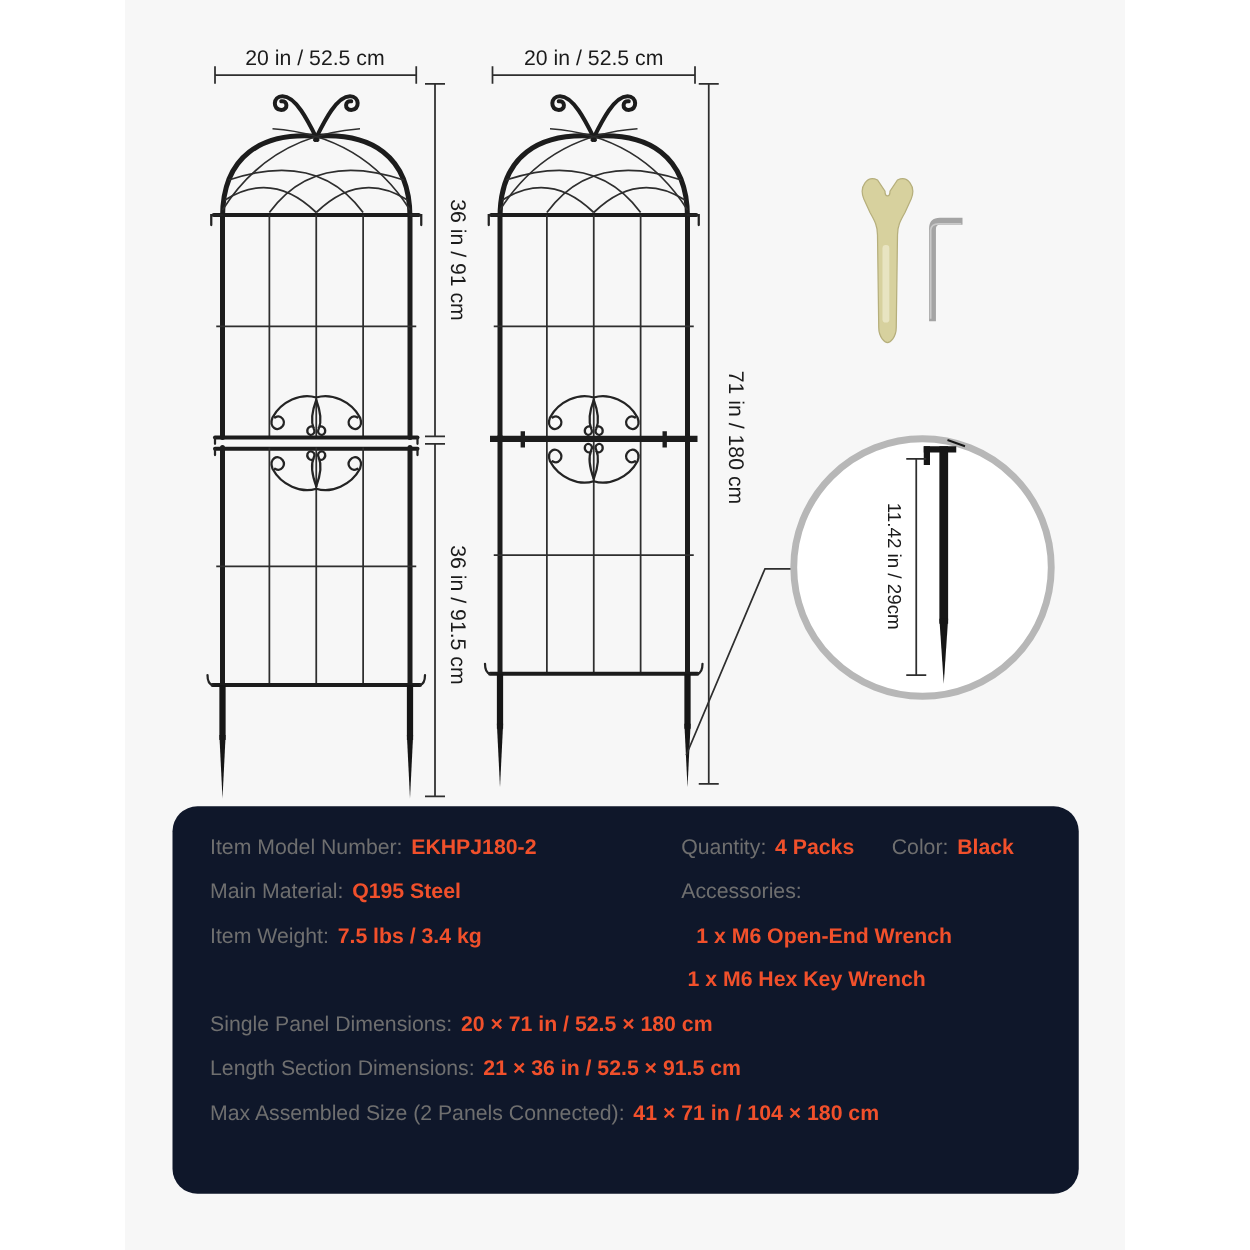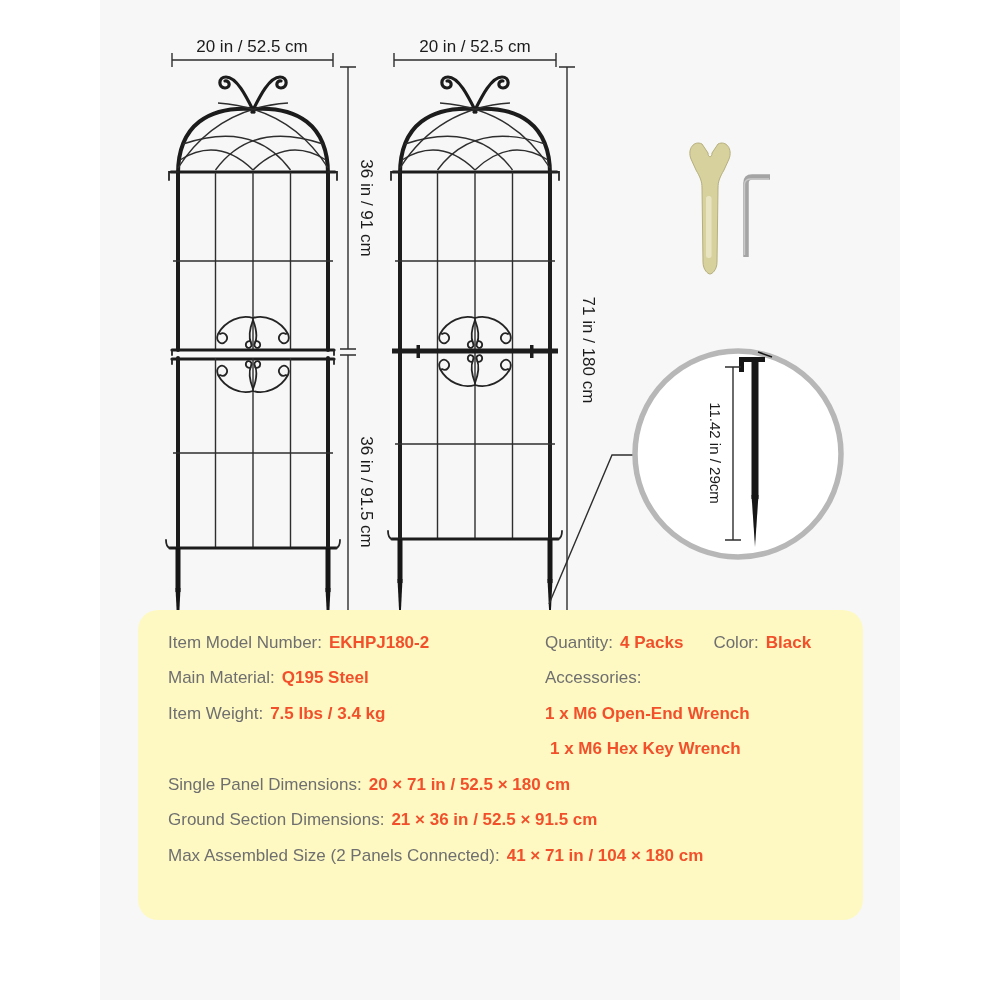--- a/index.html
+++ b/index.html
@@ -13,21 +13,21 @@
   .thick2{stroke:#1C1C1C;stroke-width:3.2;fill:none;stroke-linecap:round;}
   .joint{stroke:#1C1C1C;stroke-width:5;fill:none;}
   .thin{stroke:#2E2E2E;stroke-width:1.4;fill:none;}
   .thin2{stroke:#242424;stroke-width:1.8;fill:none;stroke-linecap:round;}
   .stake{stroke:#161616;stroke-width:5;fill:none;}
   .dim{stroke:#2E2E2E;stroke-width:1.4;fill:none;}
   .dimtext{font-size:17px;fill:#1B1B1B;}
   .dimtext-sm{font-size:15px;fill:#1B1B1B;}
 
   
-  .spec-panel{position:absolute;left:138px;top:610px;width:725px;height:310px;background:#fef9c3;
+  .spec-panel{position:absolute;left:138px;top:645px;width:725px;height:310px;background:#0f172a;
               border-radius:20px;box-sizing:border-box;padding:15px 0 0 30px;font-size:17px;color:#6F6F6F;}
   .spec-cols{display:flex;}
   .col-left{width:377px;flex:none;}
   .col-right{flex:1;}
   .line{height:35.5px;display:flex;align-items:center;white-space:nowrap;}
   .lbl{color:#6F6F6F;}
   .val{color:#F1502B;font-weight:bold;margin-left:7px;}
   .pair2{margin-left:30px;display:inline-flex;text-align:center;}
 </style>
 </head>
@@ -172,33 +172,33 @@
           <span class="val">4 Packs</span>
           <span class="pair2">
             <span class="lbl">Color:</span>
             <span class="val">Black</span>
           </span>
         </div>
         <div class="line">
           <span class="lbl">Accessories:</span>
         </div>
         <div class="line">
-          <span class="val" style="margin-left:0">1 x M6 Open-End Wrench</span>
+          <span class="val" style="margin-left:12px">1 x M6 Open-End Wrench</span>
         </div>
         <div class="line">
           <span class="val" style="margin-left:5px">1 x M6 Hex Key Wrench</span>
         </div>
       </div>
     </div>
     <div class="line">
       <span class="lbl">Single Panel Dimensions:</span>
       <span class="val">20 × 71 in / 52.5 × 180 cm</span>
     </div>
     <div class="line">
-      <span class="lbl">Ground Section Dimensions:</span>
+      <span class="lbl">Length Section Dimensions:</span>
       <span class="val">21 × 36 in / 52.5 × 91.5 cm</span>
     </div>
     <div class="line">
       <span class="lbl">Max Assembled Size (2 Panels Connected):</span>
       <span class="val">41 × 71 in / 104 × 180 cm</span>
     </div>
   </div>
 </div>
 
 </body></html>

